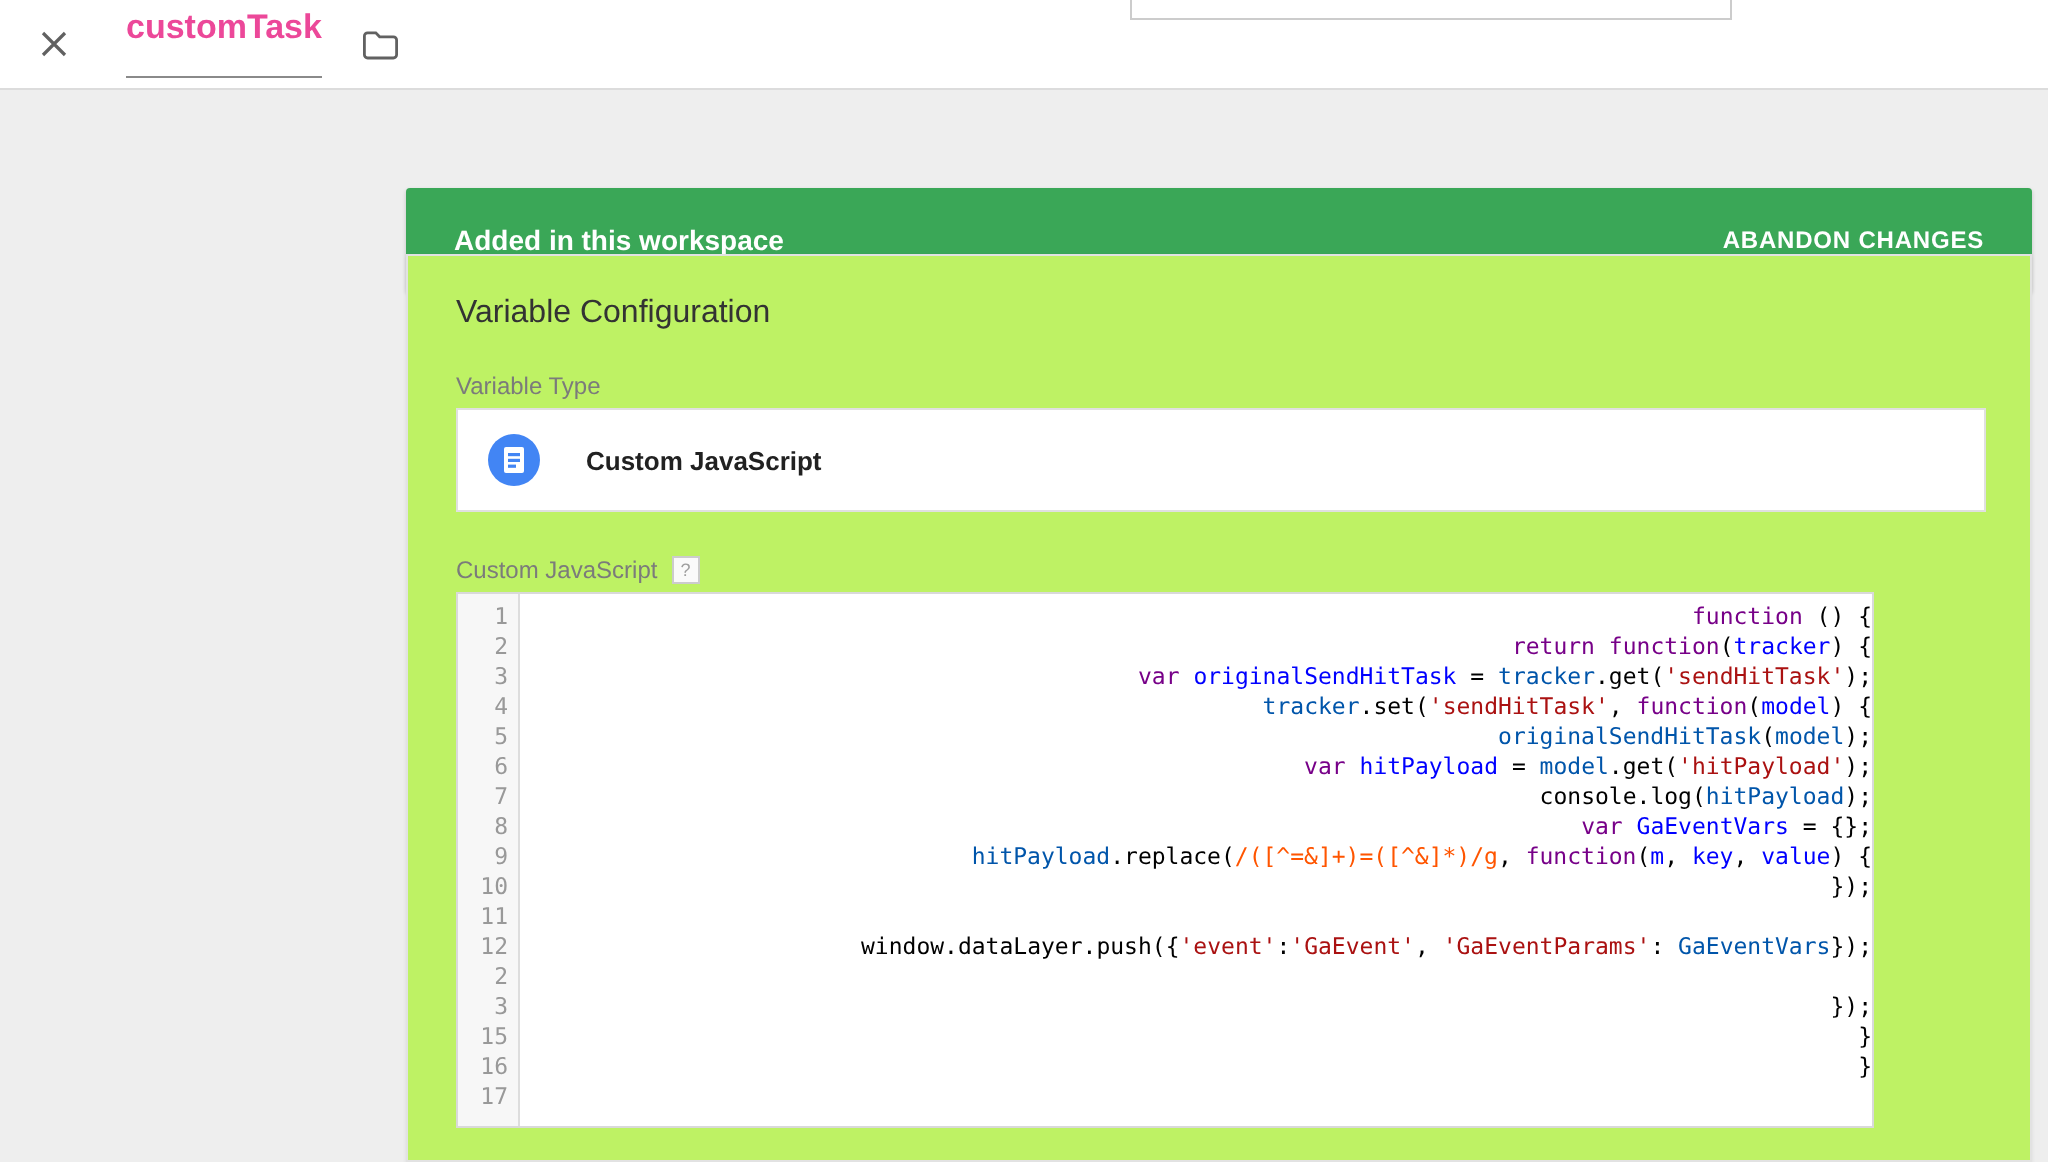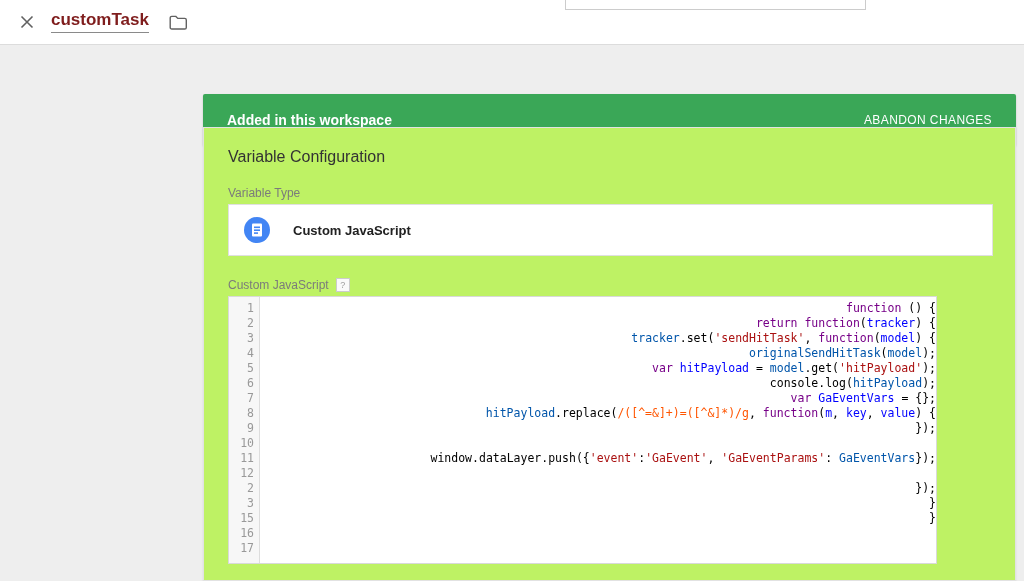--- a/index.html
+++ b/index.html
@@ -22,24 +22,24 @@
     z-index: 2;
   }
   .close-btn {
     margin-left: 16px;
     width: 22px; height: 22px;
     background: none; border: none; padding: 0;
     display: flex; align-items: center; justify-content: center;
     cursor: pointer;
   }
   .var-title {
-    margin-left: 13px;
-    font-size: 17px; font-weight: bold; color: #7f1d1d;
+    margin-left: 25px;
+    font-size: 17px; font-weight: bold; color: #ec4899;
     border-bottom: 1px solid #8a8a8a;
-    padding-bottom: 2px;
+    padding-bottom: 15px;
     line-height: 1.1;
     cursor: text;
   }
   .folder-btn {
     margin-left: 18px;
     width: 22px; height: 22px;
     background: none; border: none; padding: 0;
     display: flex; align-items: center; justify-content: center;
     cursor: pointer;
   }
@@ -60,21 +60,21 @@
     box-shadow: 0 1px 2px rgba(0,0,0,0.18);
     display: flex; align-items: center; justify-content: space-between;
     padding: 0 24px;
     color: #ffffff;
     margin-top: 28px;
   }
   .banner-message { font-size: 14px; font-weight: bold; }
   .abandon-btn {
     background: none; border: none; padding: 0;
     color: #ffffff; font-family: "Liberation Sans", sans-serif;
-    font-size: 12px; font-weight: normal; letter-spacing: 0.4px;
+    font-size: 12px; font-weight: bold; letter-spacing: 0.4px;
     cursor: pointer;
   }
 
   
   .card {
     position: absolute; left: 203px; top: 127px;
     width: 813px; height: 454px;
     background: #bef264;
     border: 1px solid #e2e2e2;
     box-shadow: 0 1px 2px rgba(0,0,0,0.08);
@@ -218,20 +218,21 @@
         <div class="line-number">12</div>
         <div class="line-number">2</div>
         <div class="line-number">3</div>
         <div class="line-number">15</div>
         <div class="line-number">16</div>
         <div class="line-number">17</div>
       </div>
     <div class="code-lines">
         <div class="code-line"><span class="tok-kw">function</span><span class="tok-pl"> () {</span></div>
         <div class="code-line"><span class="tok-pl">  </span><span class="tok-kw">return</span><span class="tok-pl"> </span><span class="tok-kw">function</span><span class="tok-pl">(</span><span class="tok-def">tracker</span><span class="tok-pl">) {</span></div>
+        <div class="code-line"><span class="tok-pl">    </span><span class="tok-kw">var</span><span class="tok-pl"> </span><span class="tok-def">originalSendHitTask</span><span class="tok-pl"> = </span><span class="tok-var2">tracker</span><span class="tok-pl">.get(</span><span class="tok-str">'sendHitTask'</span><span class="tok-pl">);</span></div>
         <div class="code-line"><span class="tok-pl">    </span><span class="tok-var2">tracker</span><span class="tok-pl">.set(</span><span class="tok-str">'sendHitTask'</span><span class="tok-pl">, </span><span class="tok-kw">function</span><span class="tok-pl">(</span><span class="tok-def">model</span><span class="tok-pl">) {</span></div>
         <div class="code-line"><span class="tok-pl">      </span><span class="tok-var2">originalSendHitTask</span><span class="tok-pl">(</span><span class="tok-var2">model</span><span class="tok-pl">);</span></div>
         <div class="code-line"><span class="tok-pl">      </span><span class="tok-kw">var</span><span class="tok-pl"> </span><span class="tok-def">hitPayload</span><span class="tok-pl"> = </span><span class="tok-var2">model</span><span class="tok-pl">.get(</span><span class="tok-str">'hitPayload'</span><span class="tok-pl">);</span></div>
         <div class="code-line"><span class="tok-pl">      console.log(</span><span class="tok-var2">hitPayload</span><span class="tok-pl">);</span></div>
         <div class="code-line"><span class="tok-pl">      </span><span class="tok-kw">var</span><span class="tok-pl"> </span><span class="tok-def">GaEventVars</span><span class="tok-pl"> = {};</span></div>
         <div class="code-line"><span class="tok-pl">      </span><span class="tok-var2">hitPayload</span><span class="tok-pl">.replace(</span><span class="tok-regex">/([^=&amp;]+)=([^&amp;]*)/g</span><span class="tok-pl">, </span><span class="tok-kw">function</span><span class="tok-pl">(</span><span class="tok-def">m</span><span class="tok-pl">, </span><span class="tok-def">key</span><span class="tok-pl">, </span><span class="tok-def">value</span><span class="tok-pl">) {</span></div>
         <div class="code-line"><span class="tok-pl">      });</span></div>
         <div class="code-line">&nbsp;</div>
         <div class="code-line"><span class="tok-pl">      window.dataLayer.push({</span><span class="tok-str">'event'</span><span class="tok-pl">:</span><span class="tok-str">'GaEvent'</span><span class="tok-pl">, </span><span class="tok-str">'GaEventParams'</span><span class="tok-pl">: </span><span class="tok-var2">GaEventVars</span><span class="tok-pl">});</span></div>
         <div class="code-line">&nbsp;</div>

